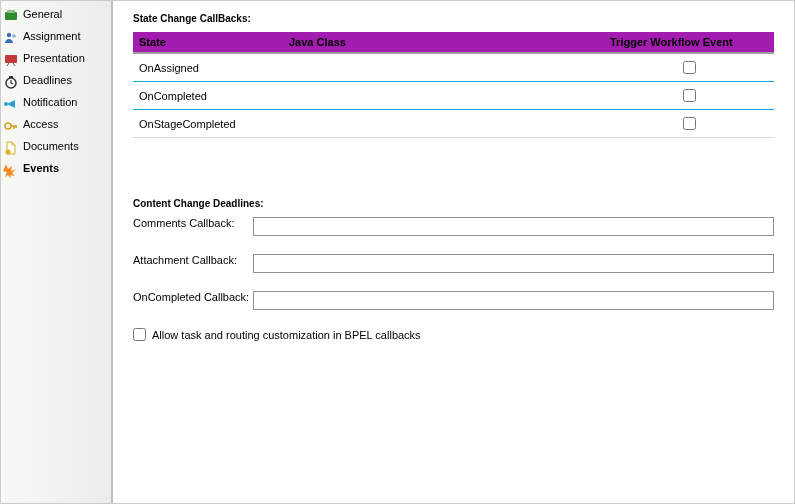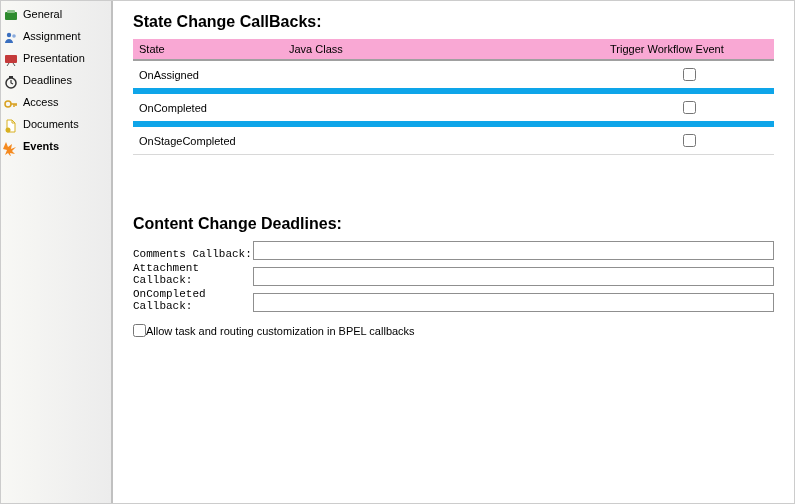--- a/index.html
+++ b/index.html
@@ -4,33 +4,33 @@
 <style>
   * { box-sizing: border-box; }
   html, body { margin: 0; padding: 0; font-family: Tahoma, Arial, sans-serif; font-size: 11px; color: #000; background: #fff; }
   .app { display: flex; width: 795px; height: 504px; border: 1px solid #ccc; }
   .sidebar { width: 112px; background: linear-gradient(to right, #f8f8f5 0%, #ececec 100%); border-right: 2px solid #c0c0c0; padding-top: 4px; }
   .sidebar-item { display: flex; gap: 4px; padding: 3px 2px; cursor: pointer; }
   .sidebar-item.active .label { font-weight: bold; }
   .sidebar-item .icon { width: 16px; height: 16px; display: inline-flex; align-items: center; justify-content: center; flex-shrink: 0; }
   .sidebar-item .label { white-space: nowrap; }
   .content { flex: 1; padding: 12px 20px; overflow: hidden; background: #fff; }
-  .section-title { font-weight: bold; font-size: 16px; margin-bottom: 8px; }
+  .section-title { font-weight: bold; font-size: 10px; margin-bottom: 8px; }
   table.callbacks { width: 100%; border-collapse: collapse; font-size: 11px; }
-  table.callbacks th { text-align: left; font-weight: normal; padding: 4px 6px; border-bottom: 2px solid #a0a0a0; background: #f9a8d4; }
+  table.callbacks th { text-align: left; font-weight: bold; padding: 4px 6px; border-bottom: 2px solid #a0a0a0; background: #a21caf; }
   table.callbacks th.trigger { text-align: left; width: 170px;}
   table.callbacks th.state { width: 150px; }
-  table.callbacks td { padding: 4px 6px; border-bottom: 6px solid #0ea5e9; }
+  table.callbacks td { padding: 4px 6px; border-bottom: 1px solid #0ea5e9; }
   table.callbacks tr:last-child td { border-bottom: 1px solid #d8d8d8; }
   table.callbacks td.trigger { text-align: center; }
   .content-callbacks { margin-top: 60px; }
-  .form-row { display: flex; align-items: flex-end; margin-bottom: 2px; font-family: Liberation Mono, monospace; }
+  .form-row { display: flex; align-items: flex-start; margin-bottom: 18px; }
   .form-row .form-label { width: 120px; }
   .form-row input[type="text"] { flex: 1; border: 1px solid #8f8f8f; height: 19px; padding: 1px 4px; font-family: inherit; font-size: 11px; }
-  .check-row { display: flex; align-items: center; margin-top: 12px; }
+  .check-row { display: flex; align-items: center; gap: 6px; margin-top: 12px; }
   .check-row input[type="checkbox"] { margin: 0; }
   svg { display: block; }
 </style>
 </head>
 <body>
 
 <div class="app">
   <div class="sidebar" id="sidebar">
       <div class="sidebar-item">
         <span class="icon">
@@ -62,20 +62,29 @@
       </div>
       <div class="sidebar-item">
         <span class="icon">
           <svg width="16" height="16" viewBox="0 0 16 16">
             <circle cx="8" cy="9" r="5" fill="none" stroke="#333333" stroke-width="1.5"></circle>
             <path d="M8 6v3l2 1" stroke="#333333" stroke-width="1.2" fill="none"></path>
             <rect x="6" y="2" width="4" height="2" fill="#333333"></rect>
           </svg>
         </span>
         <span class="label">Deadlines</span>
+      </div>
+      <div class="sidebar-item">
+        <span class="icon">
+          <svg width="16" height="16" viewBox="0 0 16 16">
+            <path d="M4 8l8-4v8l-8-4z" fill="#2a9dd8"></path>
+            <circle cx="3" cy="8" r="2" fill="#2a9dd8"></circle>
+          </svg>
+        </span>
+        <span class="label">Notification</span>
       </div>
       <div class="sidebar-item">
         <span class="icon">
           <svg width="16" height="16" viewBox="0 0 16 16">
             <circle cx="5" cy="8" r="3" fill="none" stroke="#d8a020" stroke-width="1.5"></circle>
             <path d="M8 8h6M11 8v3M13 8v2" stroke="#d8a020" stroke-width="1.5"></path>
           </svg>
         </span>
         <span class="label">Access</span>
       </div>

